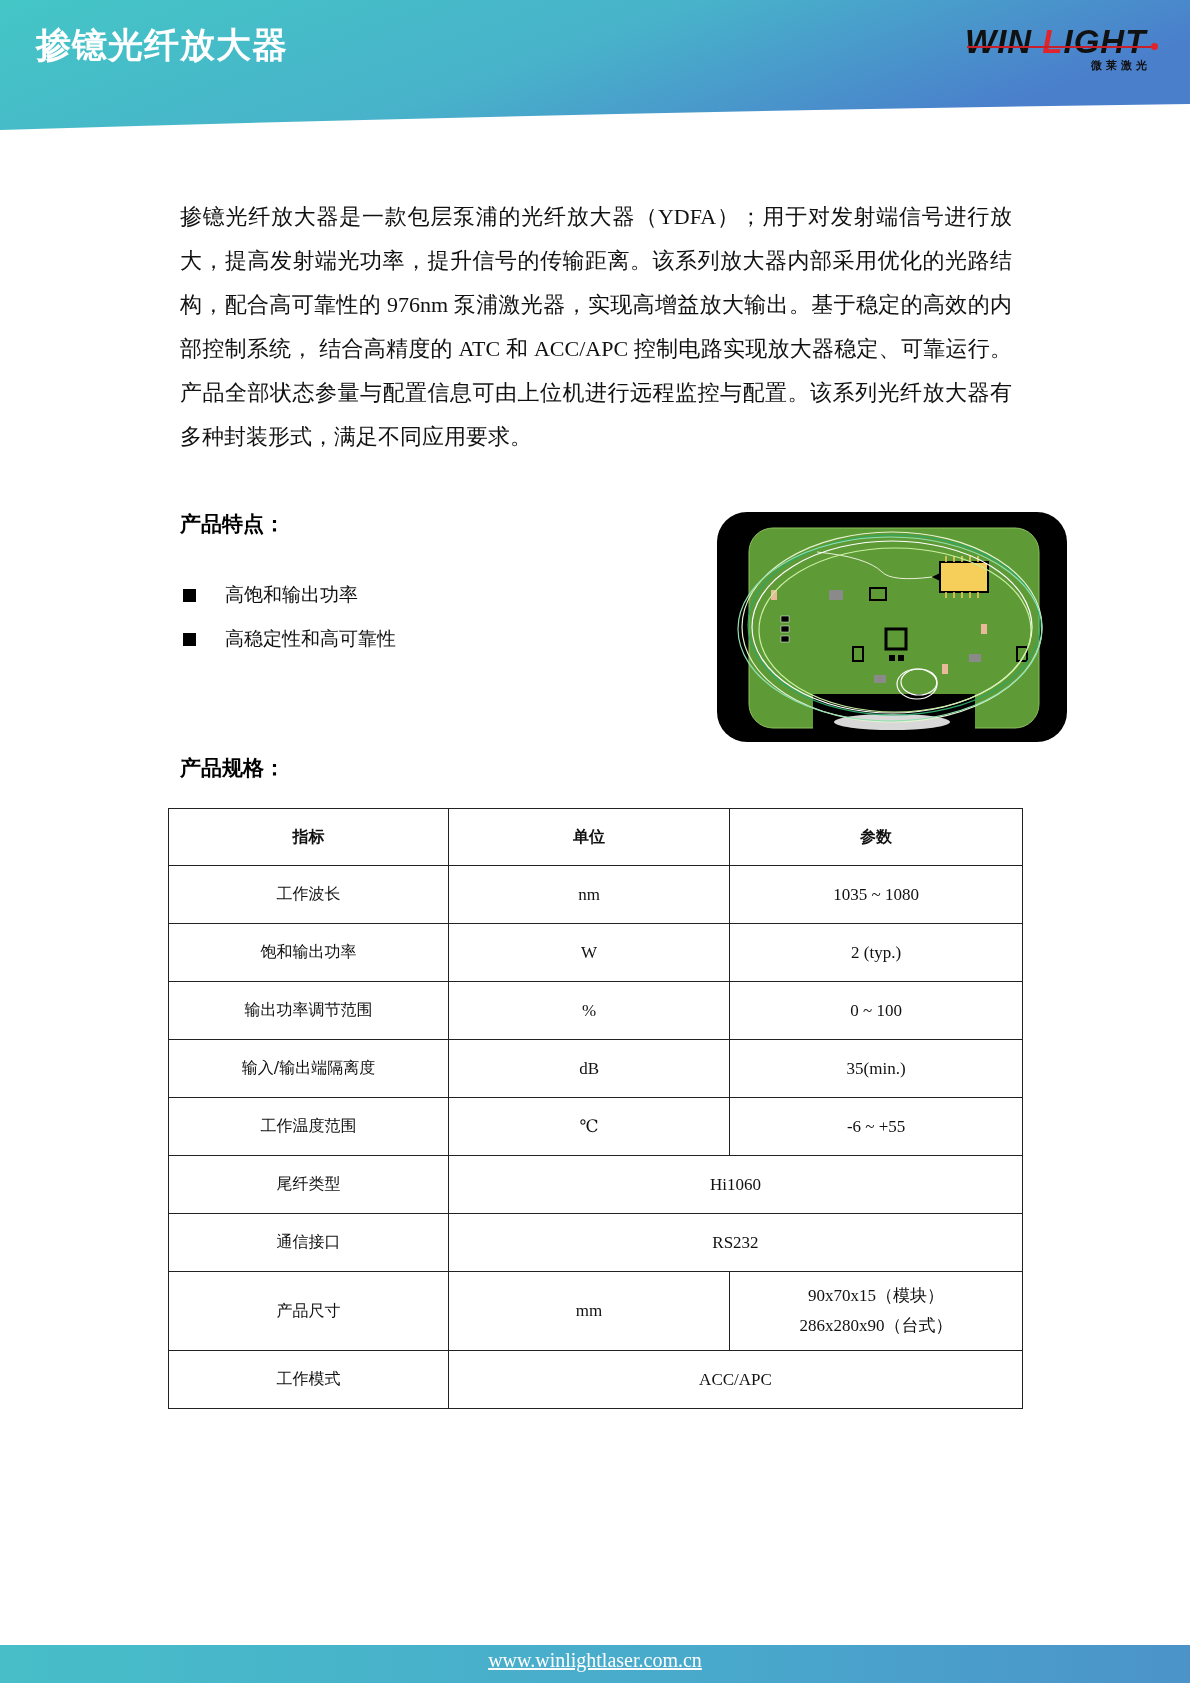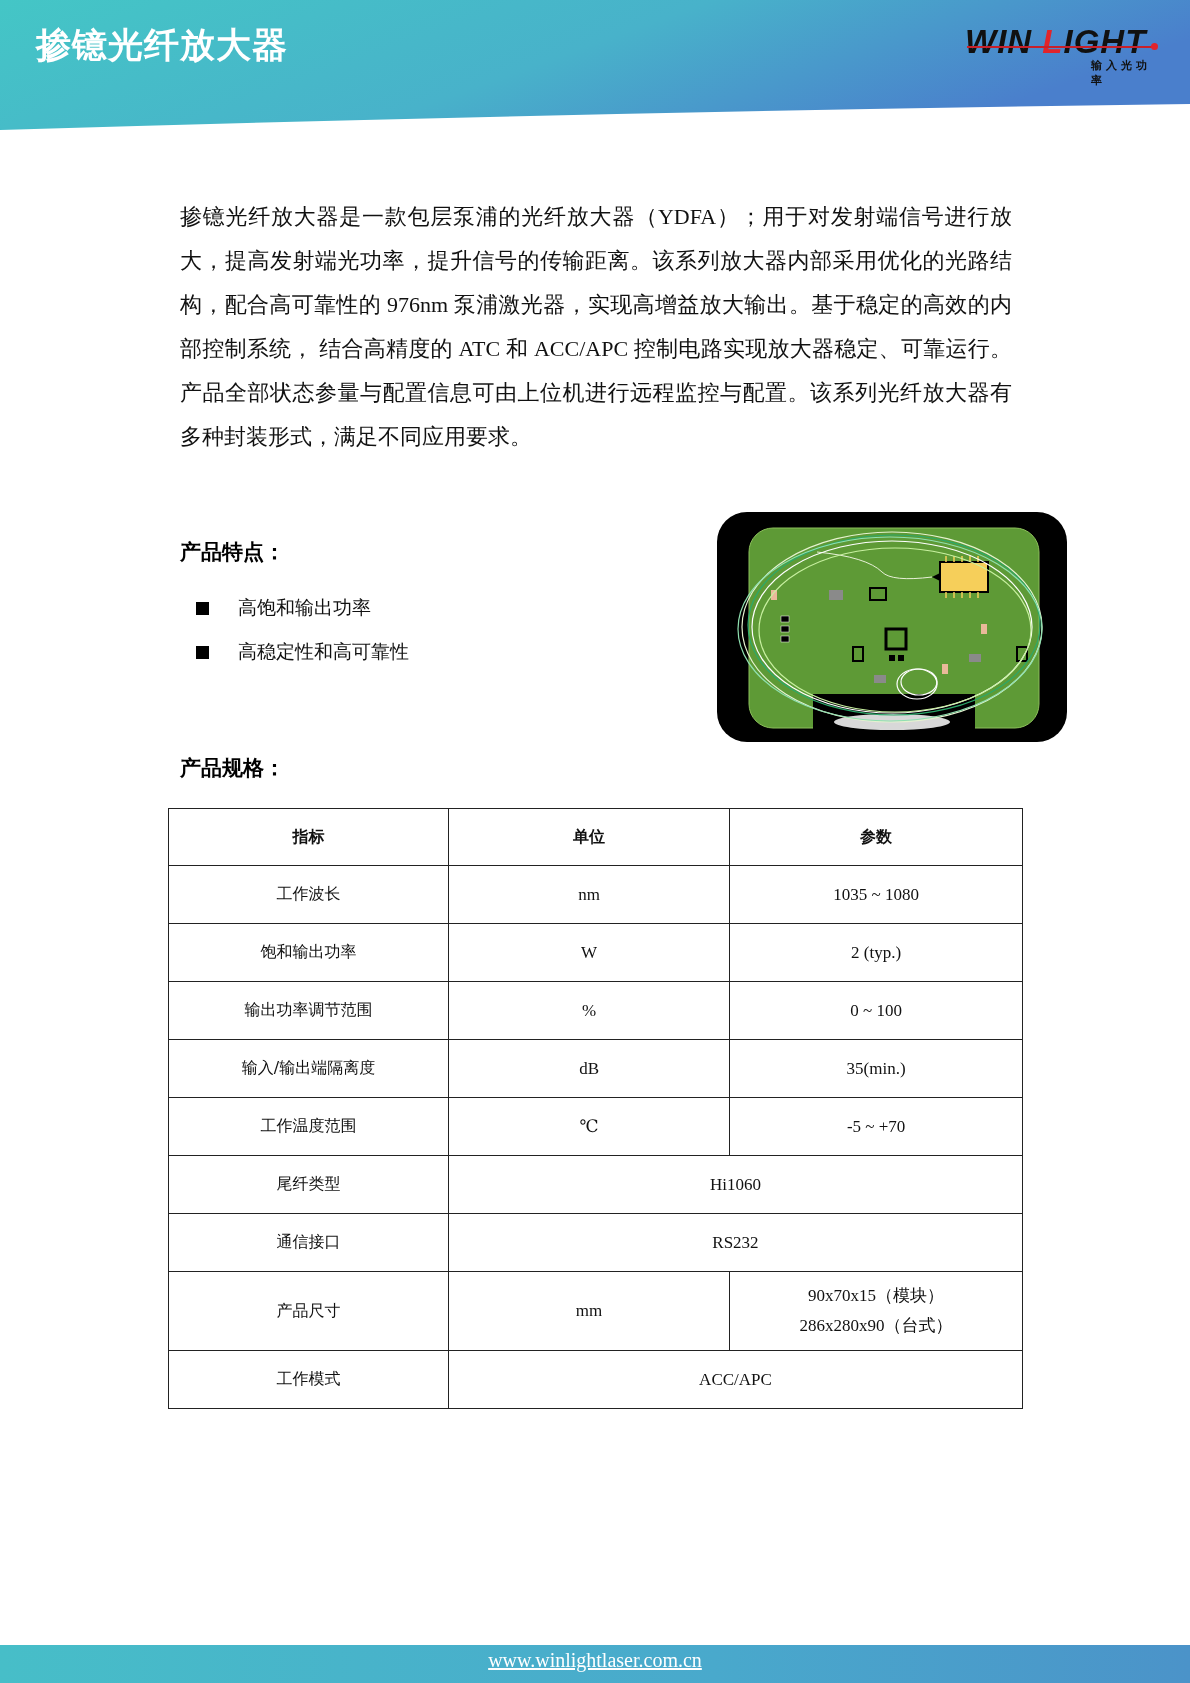--- a/index.html
+++ b/index.html
@@ -13,21 +13,21 @@
   .logo-main { position:absolute; left:0; top:0; font-family:"Liberation Sans", sans-serif; font-weight:bold;
                font-style:italic; font-size:33px; letter-spacing:1px; color:#111; line-height:36px; }
   .logo-main .red { color:#e1242b; }
   .logo-line { position:absolute; left:2px; top:22px; width:188px; height:2px; background:#c8202a; }
   .logo-dot { position:absolute; left:186px; top:19px; width:7px; height:7px; border-radius:50%; background:#e1242b; }
   .logo-sub { position:absolute; left:126px; top:34px; font-size:11px; font-weight:bold; letter-spacing:4px; color:#111; }
 
   .intro { position:absolute; left:180px; top:195px; width:832px; font-family:"Liberation Serif","DejaVu Serif", serif;
            font-size:22px; line-height:44px; color:#111; text-align:justify; }
   .section-title { position:absolute; left:180px; font-size:21px; font-weight:bold; color:#000; }
-  .features { position:absolute; left:180px; top:570px; list-style:none; margin:16px; padding:0; }
+  .features { position:absolute; left:180px; top:570px; list-style:none; margin:3px; padding:0; }
   .features li { display:flex; align-items:center; height:44px; font-size:19px; color:#111; }
   .bullet { width:13px; height:13px; background:#000; margin-right:29px; display:inline-block; }
 
   .product-img { position:absolute; left:717px; top:512px; width:350px; height:230px; }
 
   table.spec { position:absolute; left:168px; top:808px; width:855px; border-collapse:collapse;
                font-family:"Liberation Serif","DejaVu Serif", serif; font-size:17px; color:#111; }
   table.spec td, table.spec th { border:1.3px solid #222; text-align:center; padding:8px; }
   table.spec th { font-family:"DejaVu Sans", sans-serif; font-weight:bold; font-size:16px; height:40px; }
   table.spec td.name { font-family:"DejaVu Sans", sans-serif; font-size:16px; }
@@ -55,27 +55,27 @@
     </defs>
     <path d="M0,0 H1190 V104 Q600,112 0,130 Z" fill="url(#hg)"></path>
   </svg>
   <div class="title">掺镱光纤放大器</div>
   <div class="logo">
     <div class="logo-main">
       <span>WIN</span>&nbsp;<span class="red">L</span><span>IGHT</span>
     </div>
     <div class="logo-line"></div>
     <div class="logo-dot"></div>
-    <div class="logo-sub">输入光功率</div>
+    <div class="logo-sub">微莱激光</div>
   </div>
 </div>
 
 <div class="intro">掺镱光纤放大器是一款包层泵浦的光纤放大器（YDFA）；用于对发射端信号进行放大，提高发射端光功率，提升信号的传输距离。该系列放大器内部采用优化的光路结构，配合高可靠性的 976nm 泵浦激光器，实现高增益放大输出。基于稳定的高效的内部控制系统， 结合高精度的 ATC 和 ACC/APC 控制电路实现放大器稳定、可靠运行。产品全部状态参量与配置信息可由上位机进行远程监控与配置。该系列光纤放大器有多种封装形式，满足不同应用要求。</div>
 
-<div class="section-title" style="top:538px;font-family:Liberation Mono, monospace;">产品特点：</div>
+<div class="section-title" style="top:510px;font-family:Liberation Mono, monospace;">产品特点：</div>
 <ul class="features">
   <li>
       <span class="bullet"></span>
       <span>高饱和输出功率</span>
     </li>
   <li>
       <span class="bullet"></span>
       <span>高稳定性和高可靠性</span>
     </li>
 </ul>
@@ -150,21 +150,21 @@
     <td>0 ~ 100</td>
   </tr>
   <tr class="r">
     <td class="name">输入/输出端隔离度</td>
     <td>dB</td>
     <td>35(min.)</td>
   </tr>
   <tr class="r">
     <td class="name">工作温度范围</td>
     <td>℃</td>
-    <td>-5 ~ +70</td>
+    <td>-6 ~ +55</td>
   </tr>
   <tr class="r">
     <td class="name">尾纤类型</td>
     <td colspan="2">Hi1060</td>
   </tr>
   <tr class="r">
     <td class="name">通信接口</td>
     <td colspan="2">RS232</td>
   </tr>
   <tr class="tall">

